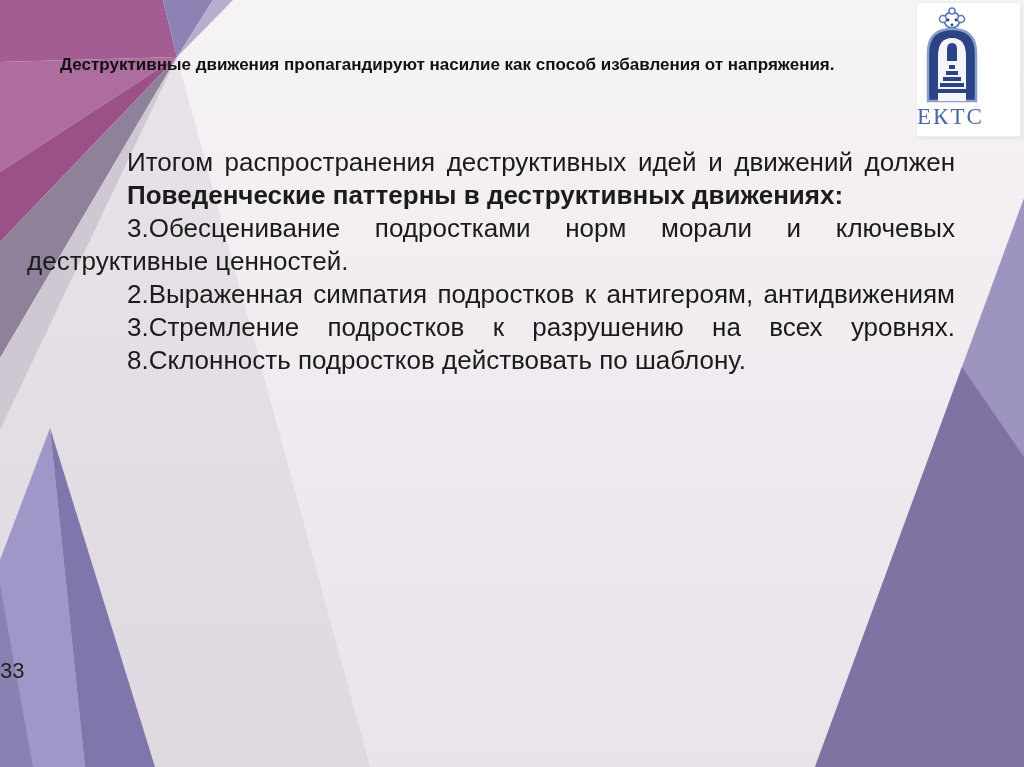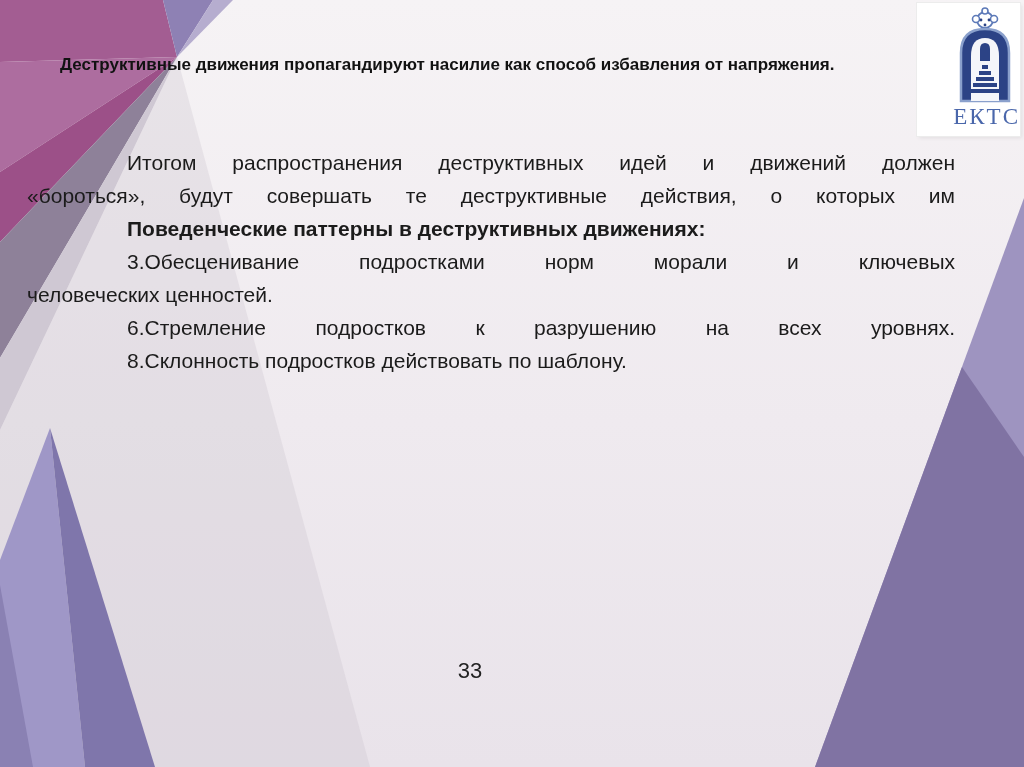--- a/index.html
+++ b/index.html
@@ -24,34 +24,34 @@
   .f-rightlight{background:#9e94c0;clip-path:polygon(1024px 198px,1024px 767px,815px 767px);}
   .f-rightdark {background:#8073a3;clip-path:polygon(962px 367px,1024px 457px,1024px 767px,815px 767px);}
 
   
   .title{position:absolute;left:60px;top:50px;width:870px;
          font-size:17px;line-height:30px;font-weight:bold;color:#121212;
          text-align:left;}
 
   
   .body-text{position:absolute;left:27px;top:146px;width:928px;color:#1b1b1b;}
-  .line{height:33px;font-size:21px;line-height:33px;white-space:nowrap;}
+  .line{height:33px;font-size:26px;line-height:33px;white-space:nowrap;}
   .ind{padding-left:100px;}
   .spread{white-space:normal;text-align:justify;text-align-last:justify;}
   .bold{font-weight:bold;}
   .gap{}
 
   
-  .page-num{position:absolute;left:0;top:658px;width:940px;text-align:center;
+  .page-num{position:absolute;left:0;top:658px;width:940px;
             font-size:22px;color:#222;}
 
   
   .logo-box{position:absolute;top:3px;right:4px;width:103px;height:133px;background:#ffffff;
             box-shadow:0 0 0 1px #ececec,2px 2px 4px rgba(0,0,0,.08);
-            display:flex;flex-direction:column;align-items:flex-end;}
+            display:flex;flex-direction:column;align-items:flex-start;}
   .logo-box svg{display:block;margin-top:4px;}
   .logo-text{font-family:"Liberation Serif","DejaVu Serif",serif;
              font-size:23px;letter-spacing:2px;color:#4a67ab;margin-top:1px;}
 </style>
 </head>
 <body>
 
 <div class="slide">
 
   <div class="facet f-tint"></div>
@@ -65,25 +65,25 @@
   <div class="facet f-perilight"></div>
   <div class="facet f-peridark"></div>
   <div class="facet f-farleft"></div>
   <div class="facet f-rightlight"></div>
   <div class="facet f-rightdark"></div>
 
   <div class="title">Деструктивные движения пропагандируют насилие как способ избавления от напряжения.</div>
 
   <div class="body-text">
     <div class="line ind spread">Итогом распространения деструктивных идей и движений должен</div>
-    <div class="line spread">«бороться», будут совершать те деструктивные действия, о которых им</div>
     <div class="line ind bold gap">Поведенческие паттерны в деструктивных движениях:</div>
     <div class="line ind spread gap">3.Обесценивание подростками норм морали и ключевых</div>
-    <div class="line">человеческих ценностей.</div>
-    <div class="line ind spread">6.Стремление подростков к разрушению на всех уровнях.</div>
+    <div class="line">деструктивные ценностей.</div>
+    <div class="line ind spread">2.Выраженная симпатия подростков к антигероям, антидвижениям</div>
+    <div class="line ind spread">3.Стремление подростков к разрушению на всех уровнях.</div>
     <div class="line ind">8.Склонность подростков действовать по шаблону.</div>
   </div>
 
   <div class="page-num">33</div>
 
   <div class="logo-box">
     <svg width="70" height="96" viewBox="0 0 70 96">
 
       <circle cx="35" cy="13" r="8" fill="#ffffff" stroke="#5d7ab8" stroke-width="2"></circle>
       <circle cx="26" cy="12" r="3.5" fill="#ffffff" stroke="#5d7ab8" stroke-width="1.6"></circle>

